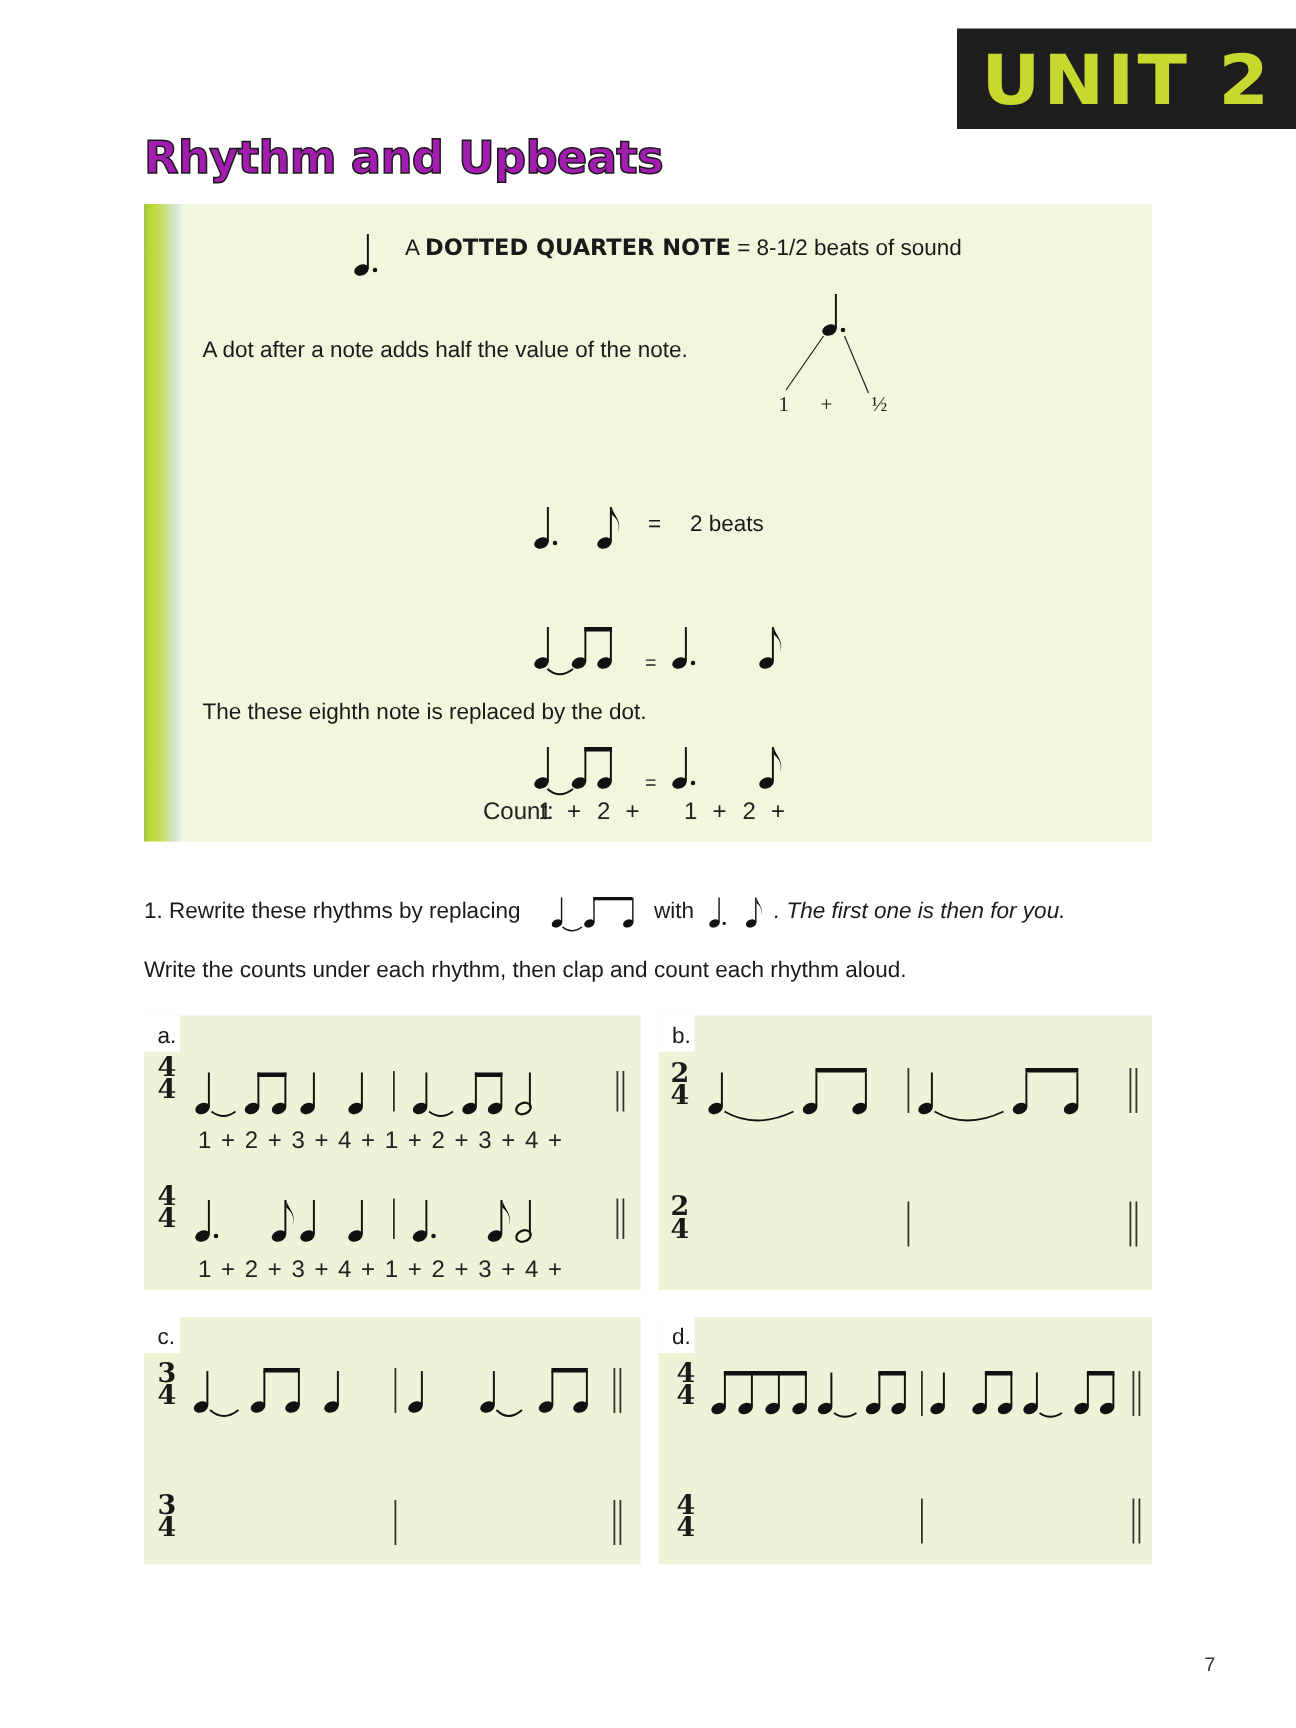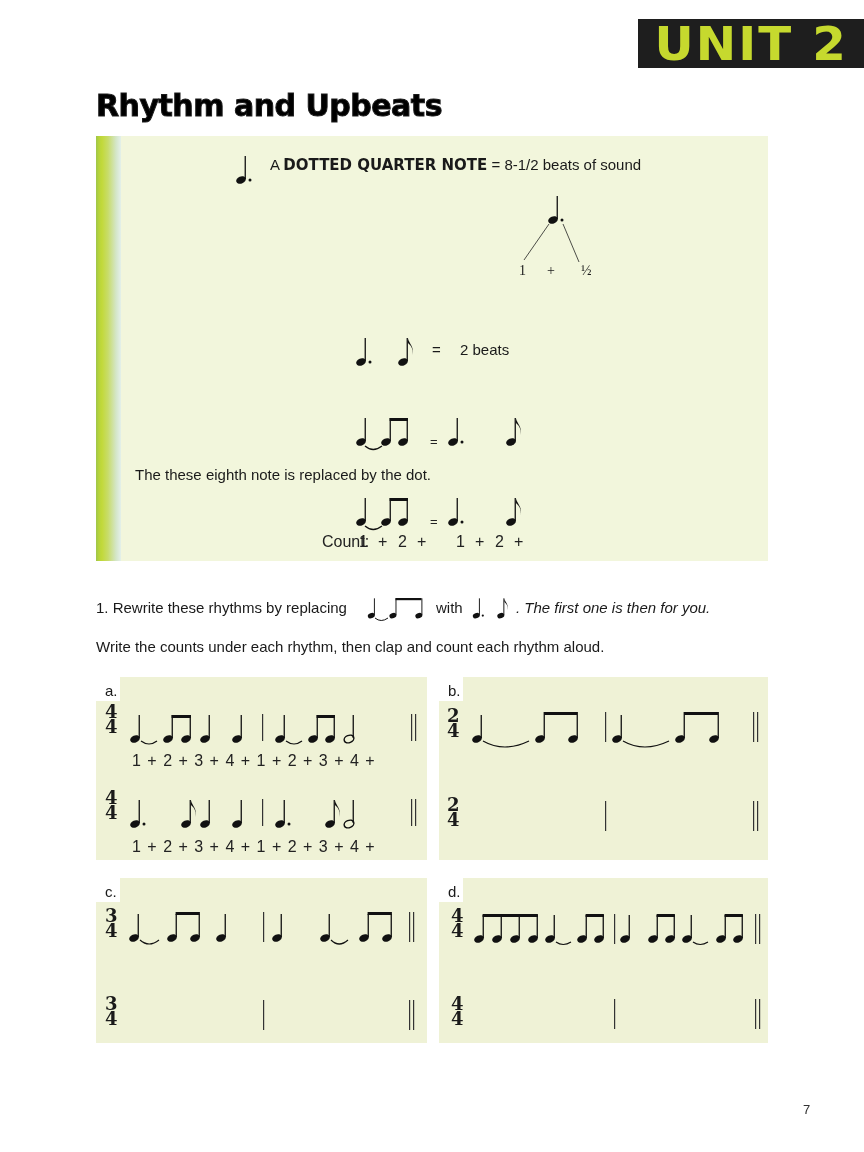--- a/index.html
+++ b/index.html
@@ -1,23 +1,23 @@
 <!DOCTYPE html>
 <html><head>
 <meta charset="utf-8">
 <style>
   html, body { margin:0; padding:0; background:#fff; }
   body { width:864px; height:1152px; position:relative; overflow:hidden;
          font-family:"Liberation Sans", "DejaVu Sans", sans-serif; color:#1a1a1a; }
-  .unit-badge { position:absolute; left:638px; top:19px; width:226px; height:49px; background:#1e1e1e;
+  .unit-badge { position:absolute; left:638px; top:19px; width:226px; height:67px; background:#1e1e1e;
                 display:flex; align-items:center; justify-content:center; }
   .unit-badge span { color:#c6d92e; font-family:"DejaVu Sans", sans-serif; font-weight:bold;
                      font-size:46px; letter-spacing:2px; transform:scaleX(1.05); }
   .page-title { position:absolute; left:96px; top:88px; font-family:"DejaVu Sans", sans-serif; font-weight:bold;
-                font-size:30px; letter-spacing:-0.5px; color:#000000; -webkit-text-stroke:1px #1a1a1a; }
+                font-size:30px; letter-spacing:-0.5px; color:#a21caf; -webkit-text-stroke:1px #1a1a1a; }
   .info-box { position:absolute; left:96px; top:136px; width:672px; height:425px; background:#f2f6dc; }
   .info-box .stripe { position:absolute; left:0; top:0; width:25px; height:100%;
      background:linear-gradient(to right,#9fc54a 0,#b7d43a 3px,#c2d93a 6px,#c8dc6a 12px,#d4e6c8 20px,#e4f0ea 25px); }
   .txt { position:absolute; font-size:15px; white-space:nowrap; color:#1a1a1a; }
   .txt b { font-family:"DejaVu Sans", sans-serif; font-weight:bold; font-size:15px; }
   .serif { font-family:"Liberation Serif", "DejaVu Serif", serif; }
   svg.notation { position:absolute; overflow:visible; }
   .panel { position:absolute; background:#eff2d6; }
   .panel .label-tab { position:absolute; left:0; top:0; width:24px; height:24px; background:#fff; }
   .panel .label { position:absolute; left:9px; top:5px; font-size:15px; color:#1a1a1a; }
@@ -60,20 +60,21 @@
   <svg class="notation" style="left:140px;top:20px" width="20" height="30">
     <g transform="translate(5,24)">
         <use href="#q"></use>
         <use href="#dot"></use>
       </g>
   </svg>
   <div class="txt" style="left:174px;top:20px">
     <span>A </span><b>DOTTED QUARTER NOTE</b><span> = 8-1/2 beats of sound</span>
   </div>
 
+  <div class="txt" style="left:39px;top:89px">A dot after a note adds half the value of the note.</div>
   <svg class="notation" style="left:420px;top:52px" width="80" height="80">
     <g transform="translate(37,32)">
         <use href="#q"></use>
         <use href="#dot"></use>
       </g>
     <line x1="33" y1="36" x2="8" y2="72" stroke="#222" stroke-width="0.8"></line>
     <line x1="47" y1="36" x2="63" y2="74" stroke="#222" stroke-width="0.8"></line>
   </svg>
   <div class="txt serif" style="left:423px;top:127px;font-size:14px">1</div>
   <div class="txt serif" style="left:451px;top:127px;font-size:14px">+</div>

